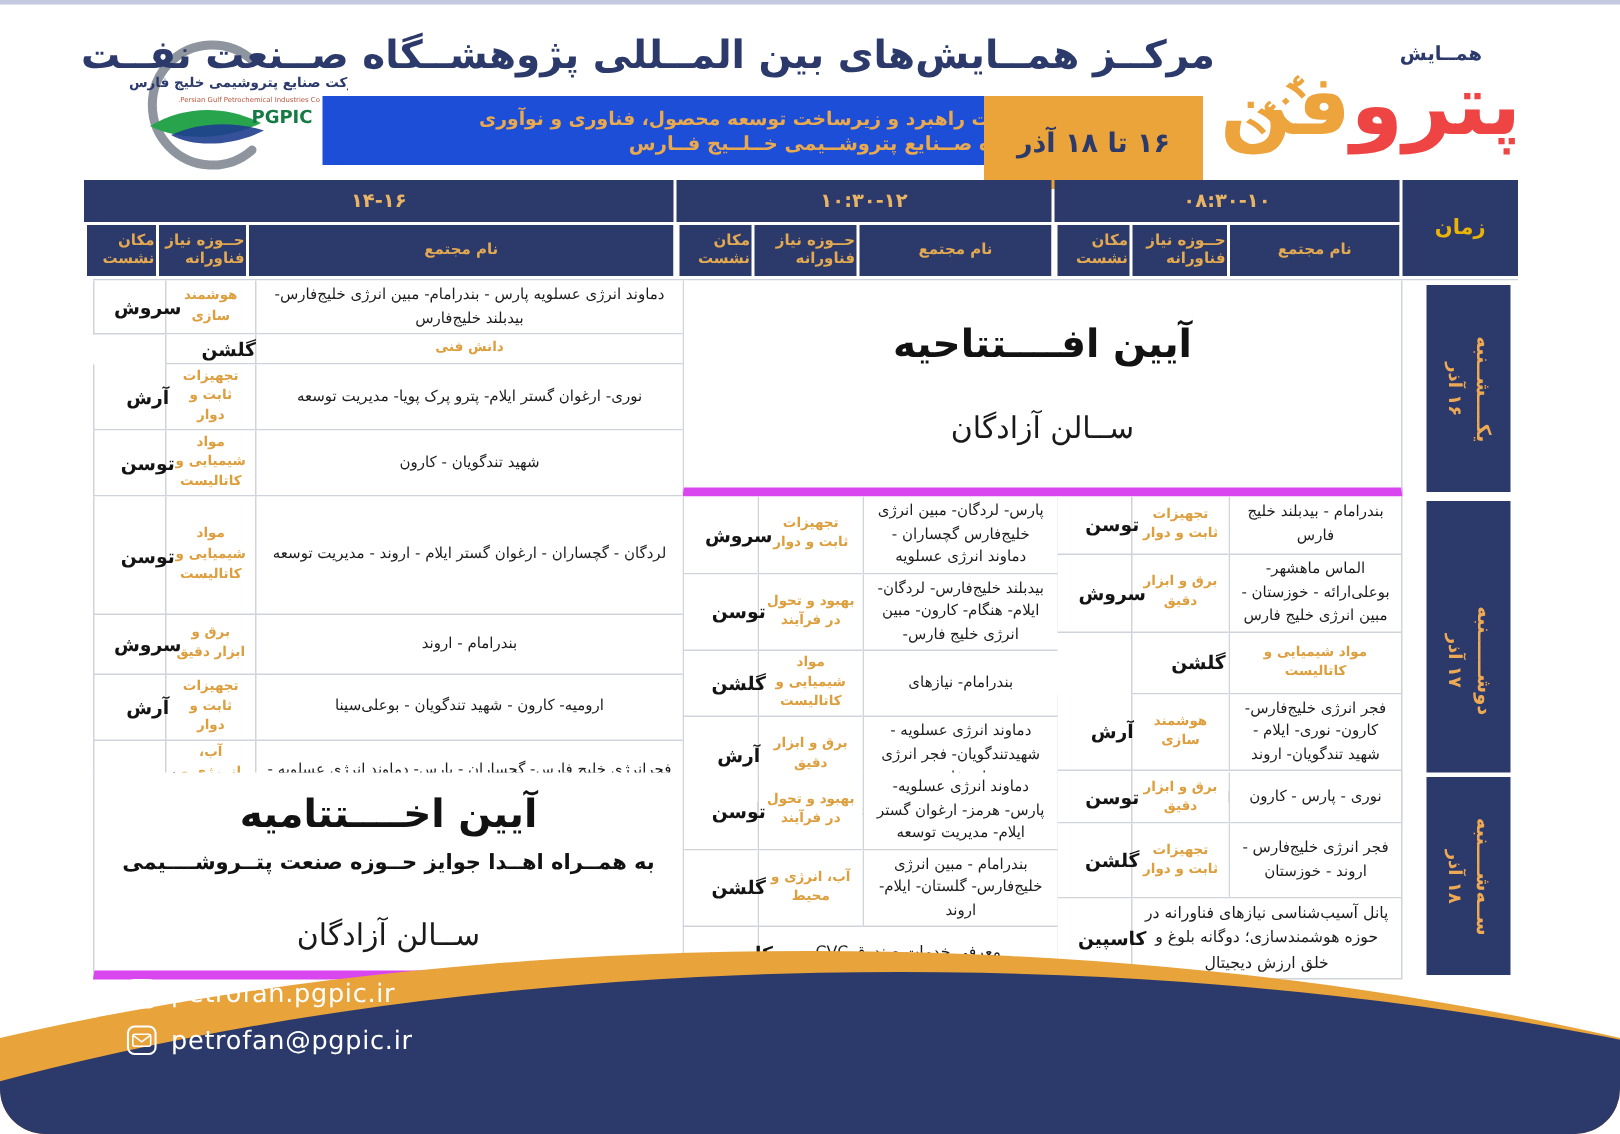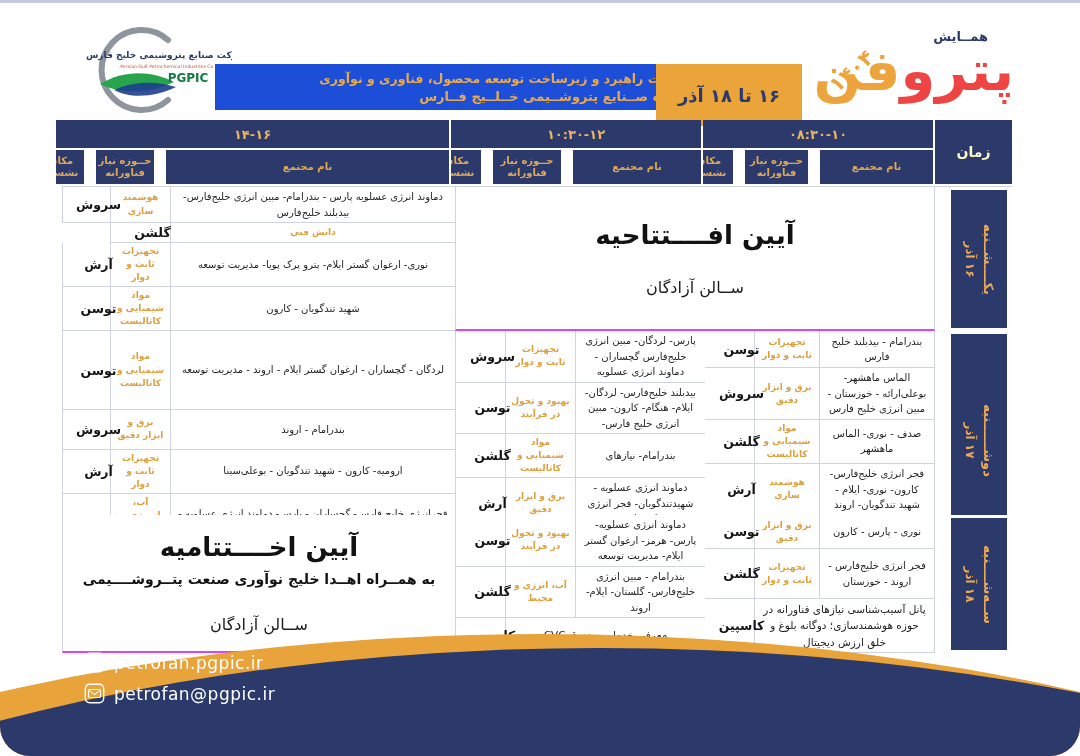--- a/index.html
+++ b/index.html
@@ -20,25 +20,25 @@
   .petrofan { position:absolute; top:2px; left:826px; width:192px; height:114px;margin-top:23px; }
   .pf-event { position:absolute; top:4px; right:30px; font-size:13px; font-weight:bold; color:#2c3a6b; letter-spacing:1px; }
   .pf-word { position:absolute; top:18px; right:4px; font-size:56px; font-weight:bold; line-height:1; white-space:nowrap; }
   .pf-word .blue { color:#ef4444; }
   .pf-word .orange { color:#eda43c; }
   .pf-year { position:absolute; top:34px; left:0px; color:#eda43c; font-size:21px; font-weight:bold; transform:rotate(-42deg); }
 
   
   .sched { position:absolute; top:120px; left:62px; width:950px; direction:rtl; }
   .sched-head { display:grid; grid-template-columns:77px 230px 250px 393px; grid-template-rows:28px 34px; gap:2px; }
-  .hd { background:#2c3a6b; display:flex; align-items:center; justify-content:center; text-align:center; }
-  .zaman { grid-column:1; grid-row:1/3; color:#fef9c3; font-size:14px; font-weight:bold; }
+  .hd { background:#2c3a6b; display:flex; align-items:center; justify-content:center; text-align:right; }
+  .zaman { grid-column:1; grid-row:1/3; color:#eab308; font-size:14px; font-weight:bold; }
   .slotlbl { color:#e9b565; font-size:13px; font-weight:bold; }
   .s1 { grid-column:2; grid-row:1; } .s2 { grid-column:3; grid-row:1; } .s3 { grid-column:4; grid-row:1; }
-  .subgrid { display:grid; gap:12px; overflow:hidden; }
+  .subgrid { display:grid; gap:2px; overflow:hidden; }
   .b0sub { grid-column:2; grid-row:2; grid-template-columns:113px 63px 48px; }
   .b1sub { grid-column:3; grid-row:2; grid-template-columns:128px 68px 48px; }
   .b2sub { grid-column:4; grid-row:2; grid-template-columns:283px 58px 46px; }
   .sub-cell { color:#e3a952; font-size:10px; font-weight:bold; line-height:1.25; padding:1px; }
 
   .sched-body { display:flex; flex-direction:column; margin-top:2px; border-top:1px solid #cfd4dc; }
   .day-row { display:grid; grid-template-columns:77px 230px 250px 393px; }
   .day-cell { padding:3px 5px 3px 16px; background:#fff; }
   .day-fill { width:100%; height:100%; background:#2c3a6b; display:flex; align-items:center; justify-content:center; overflow:hidden; }
   .day-rot { transform:rotate(90deg); display:flex; flex-direction:column; align-items:center; gap:4px; white-space:nowrap; }
@@ -53,26 +53,26 @@
   .b1 .s-row { grid-template-columns:130px 70px 50px; }
   .b1 .s-row.merged { grid-template-columns:200px 50px; }
   .b2 .s-row { grid-template-columns:285px 60px 48px; }
   .cell { display:flex; align-items:center; justify-content:center; text-align:center; padding:2px 5px;
           background:#fff; border-left:1px solid #cfd4dc; border-bottom:1px solid #cfd4dc; }
   .c-name { font-size:10px; color:#1d1d1d; line-height:1.55; }
   .c-need { font-size:9px; color:#dd9f3e; font-weight:600; line-height:1.45; }
   .c-venue { font-size:12.5px; font-weight:bold; color:#141414;padding-left:29px; }
   .c-merged { font-size:10.5px; color:#1d1d1d; line-height:1.55; }
 
-  .ceremony { background:#fff; border-left:1px solid #cfd4dc; border-bottom:2px solid #d946ef;
+  .ceremony { background:#fff; border-left:1px solid #cfd4dc; border-bottom:6px solid #d946ef;
               display:flex; flex-direction:column; align-items:center; justify-content:center; gap:9px; }
   .ceremony.span2 { grid-column:2 / span 2; border-right:1px solid #cfd4dc; }
   .cer-title { font-size:26px; font-weight:bold; color:#121212; }
   .cer-sub { font-size:14px; font-weight:bold; color:#121212; }
-  .cer-venue { font-size:16px; color:#1a1a1a;margin-top:19px; }
+  .cer-venue { font-size:20px; color:#1a1a1a;margin-top:19px; }
 
   
   .footer { position:absolute; left:0; right:0; bottom:0; height:128px; overflow:hidden; border-radius:0 0 30px 30px; }
   .arc-gold { position:absolute; width:2200px; height:900px; border-radius:50%; background:#e8a33b; left:-560px; top:6px; }
   .arc-navy { position:absolute; width:2200px; height:900px; border-radius:50%; background:#2c3a6b; left:-500px; top:20px; }
   .f-links { position:absolute; left:84px; top:24px; z-index:2; direction:ltr; display:flex; flex-direction:column; gap:10px; }
   .f-link { display:flex; align-items:center; gap:9px; color:#ffffff; font-size:17px; letter-spacing:0.5px; }
   .f-ico { width:21px; height:21px; display:block; }
 </style>
 </head>
@@ -85,20 +85,21 @@
     <svg viewBox="0 0 162 94" width="162" height="94">
       <path d="M98,18 A40,40 0 1 0 98,78" stroke="#8e959f" stroke-width="6" fill="none" stroke-linecap="round"></path>
       <path d="M30,62 C55,47 82,49 104,60 C82,71 52,73 30,62 Z" fill="#27a44c"></path>
       <path d="M44,68 C64,59 86,59 106,65 C86,75 60,77 44,68 Z" fill="#1f3e8f" opacity="0.9"></path>
       <text x="96" y="36" text-anchor="middle" font-size="9" fill="#2c3a6b" font-weight="bold">شرکت صنایع پتروشیمی خلیج فارس</text>
       <text x="96" y="46" text-anchor="middle" font-size="4.6" fill="#b5543a">Persian Gulf Petrochemical Industries Co.</text>
       <text x="118" y="60" text-anchor="middle" font-size="12" font-weight="bold" fill="#157a43">PGPIC</text>
     </svg>
   </div>
 
+  <div class="h-title">مرکــز همــایش‌های بین المــللی پژوهشــگاه صــنعت نفــت</div>
   <div class="h-bar">
     <div class="l1">مدیریت راهبرد و زیرساخت توسعه محصول، فناوری و نوآوری</div>
     <div class="l2">گــروه صــنایع پتروشــیمی خــلــیج فــارس</div>
   </div>
   <div class="h-badge">۱۶ تا ۱۸ آذر</div>
 
   <div class="petrofan">
     <div class="pf-event">همــایش</div>
     <div class="pf-word">
       <span class="blue">پترو</span><span class="orange">فن</span>
@@ -185,21 +186,20 @@
               <div class="cell c-name">بندرامام - بیدبلند خلیج فارس</div>
               <div class="cell c-need">تجهیزات ثابت و دوار</div>
               <div class="cell c-venue">توسن</div>
             </div>
             <div class="s-row" style="flex-grow: 1.2;">
               <div class="cell c-name">الماس ماهشهر- بوعلی‌ارائه - خوزستان - مبین انرژی خلیج فارس</div>
               <div class="cell c-need">برق و ابزار دقیق</div>
               <div class="cell c-venue">سروش</div>
             </div>
             <div class="s-row" style="flex-grow: 0.95;">
-              <div class="cell c-name">صدف - نوری- الماس ماهشهر</div>
               <div class="cell c-need">مواد شیمیایی و کاتالیست</div>
               <div class="cell c-venue">گلشن</div>
             </div>
             <div class="s-row" style="flex-grow: 1.15;">
               <div class="cell c-name">فجر انرژی خلیج‌فارس- کارون- نوری- ایلام - شهید تندگویان- اروند</div>
               <div class="cell c-need">هوشمند سازی</div>
               <div class="cell c-venue">آرش</div>
             </div>
             <div class="s-row merged" style="flex-grow: 0.85;">
               <div class="cell c-merged">ارائه نیازهای فناورانه هلدینگ تاپیکو</div>
@@ -291,21 +291,21 @@
               <div class="cell c-need">آب، انرژی و محیط</div>
               <div class="cell c-venue">گلشن</div>
             </div>
             <div class="s-row merged" style="flex-grow: 1;">
               <div class="cell c-merged">معرفی خدمات صندوق CVC</div>
               <div class="cell c-venue">کاسپین</div>
             </div>
           </div>
           <div class="ceremony">
             <div class="cer-title">آیین اخــــتتامیه</div>
-            <div class="cer-sub">به همــراه اهــدا خلیج نوآوری صنعت پتــروشــــیمی</div>
+            <div class="cer-sub">به همــراه اهــدا جوایز حــوزه صنعت پتــروشــــیمی</div>
             <div class="cer-venue">ســالن آزادگان</div>
           </div>
         </div>
       </div>
   </div>
 
   <div class="footer">
     <div class="arc-gold"></div>
     <div class="arc-navy"></div>
     <div class="f-links">

